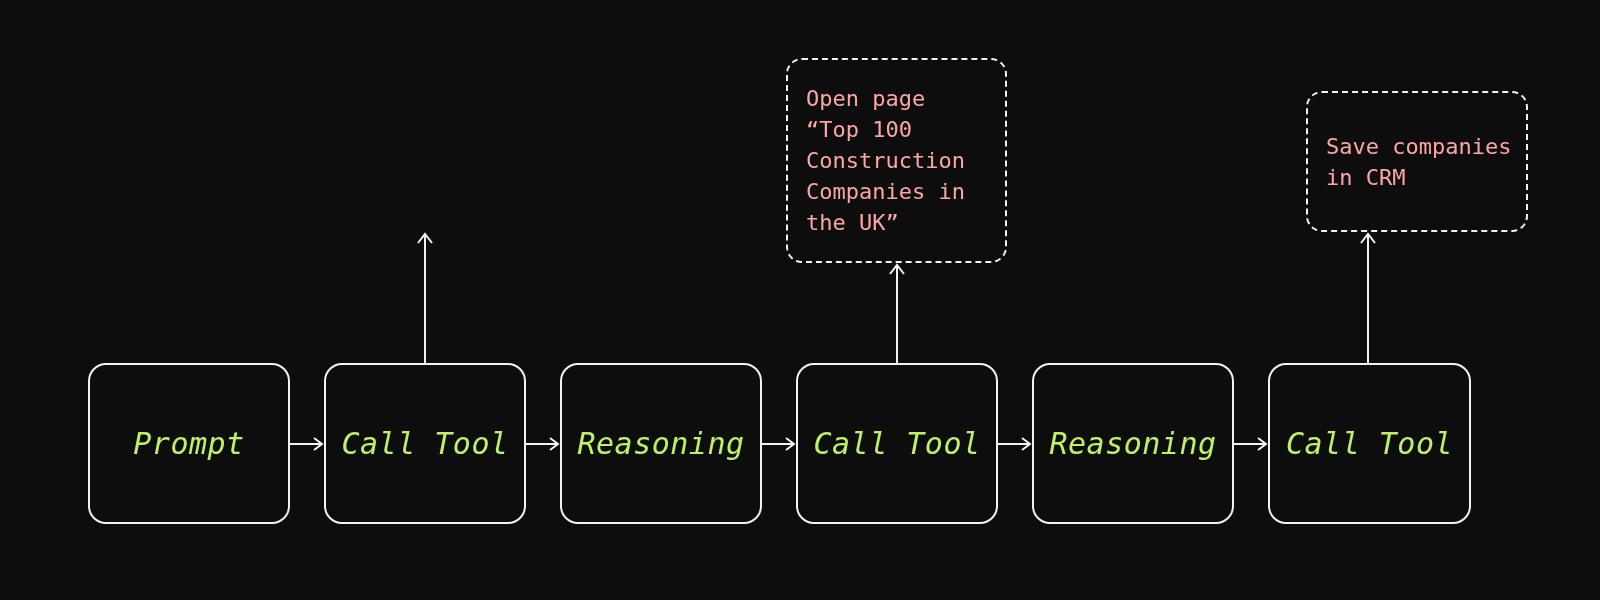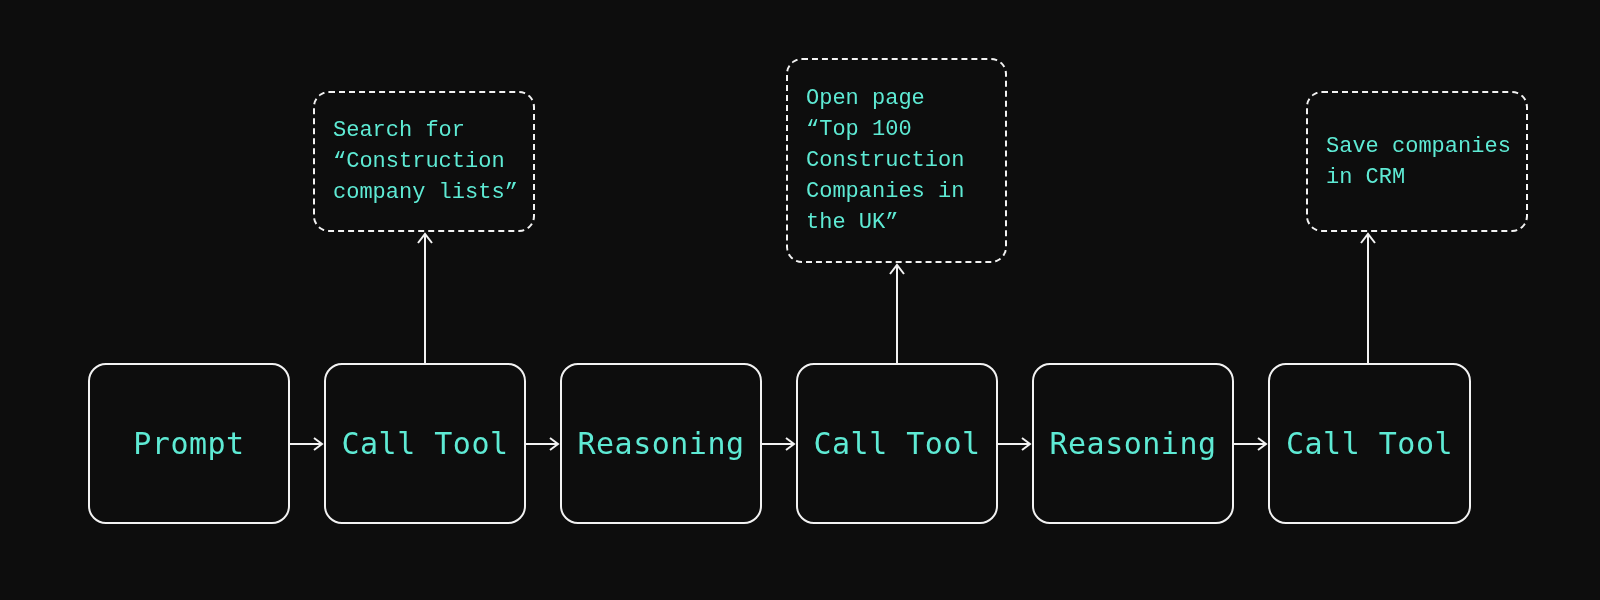--- a/index.html
+++ b/index.html
@@ -17,39 +17,39 @@
   }
   .node {
     position: absolute;
     box-sizing: border-box;
     border: 2px solid #f2f2f2;
     border-radius: 18px;
     background: #0d0d0d;
     display: flex;
     align-items: center;
     justify-content: center;
-    color: #5eead4;
+    color: #bef264;
     font-size: 30px;
     letter-spacing: 0.5px;
     white-space: nowrap;
+    font-style: italic;
   }
   .callout {
     position: absolute;
     box-sizing: border-box;
     border: 2.5px dashed #f2f2f2;
     border-radius: 16px;
     background: #0d0d0d;
-    color: #5eead4;
+    color: #fca5a5;
     font-size: 22px;
     line-height: 31px;
     padding: 16px 18px;
     white-space: pre;
     display: flex;
     align-items: center;
-    font-family: Liberation Mono, monospace;
   }
   .edge {
     position: absolute;
     overflow: visible;
   }
   .edge line, .edge polyline {
     stroke: #f2f2f2;
     stroke-width: 2;
     fill: none;
   }
@@ -105,25 +105,20 @@
   <div class="node" style="left:796px; top:363px; width:202px; height:161px;">
     <span>Call Tool</span>
   </div>
   <div class="node" style="left:1032px; top:363px; width:202px; height:161px;">
     <span>Reasoning</span>
   </div>
   <div class="node" style="left:1268px; top:363px; width:203px; height:161px;">
     <span>Call Tool</span>
   </div>
 
-  <div class="callout" style="left:313px; top:91px; width:222px; height:141px;">
-    <span>Search for
-“Construction
-company lists”</span>
-  </div>
   <div class="callout" style="left:786px; top:58px; width:221px; height:205px;">
     <span>Open page
 “Top 100
 Construction
 Companies in
 the UK”</span>
   </div>
   <div class="callout" style="left:1306px; top:91px; width:222px; height:141px;">
     <span>Save companies
 in CRM</span>

